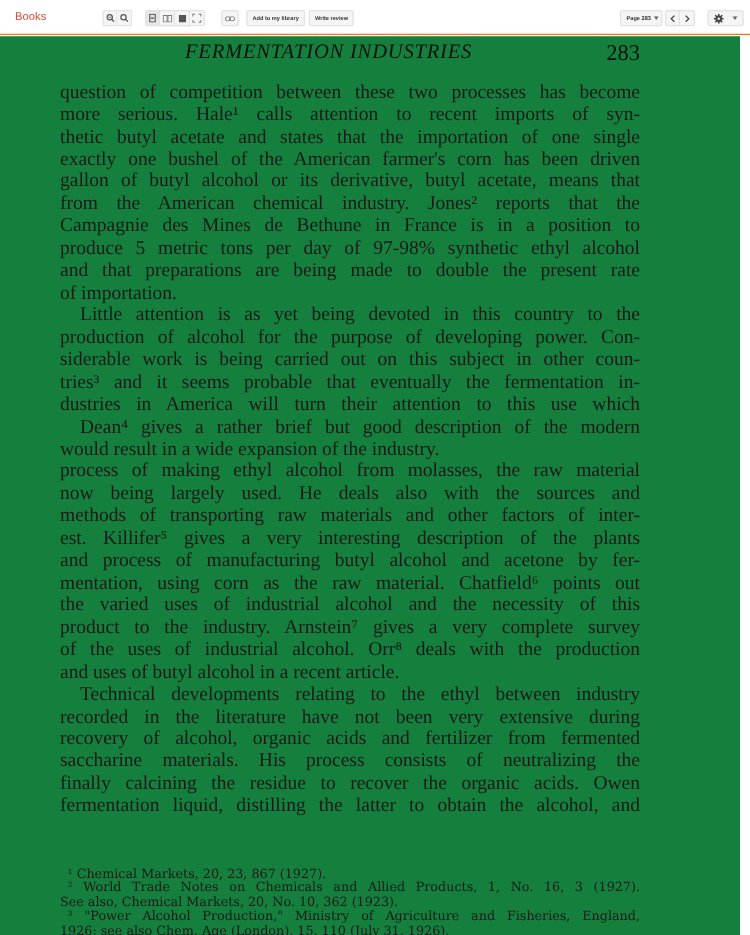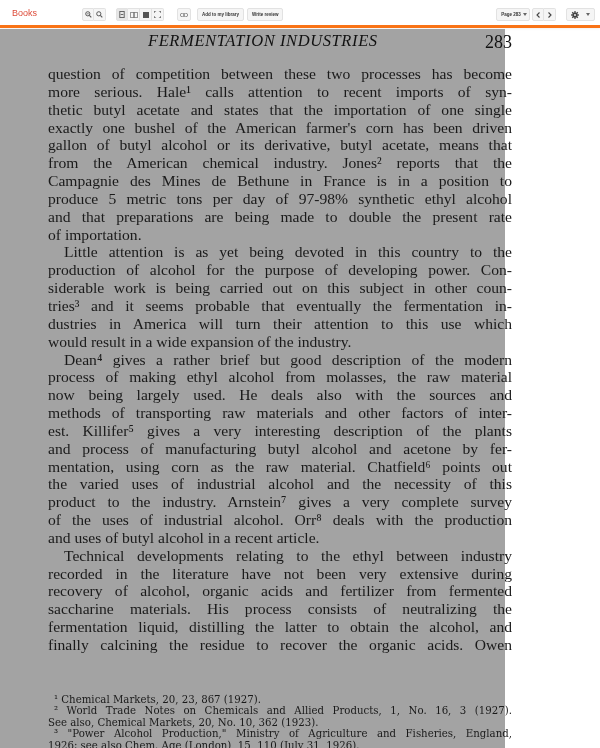--- a/index.html
+++ b/index.html
@@ -1,33 +1,33 @@
 <!DOCTYPE html>
 <html><head>
 <meta charset="utf-8">
 <style>
   * { margin:0; padding:0; box-sizing:border-box; }
   html, body { width:600px; height:748px; overflow:hidden; background:#fff; }
   body { font-family: "Liberation Sans", sans-serif; position:relative; }
 
   .toolbar { position:absolute; left:0; top:0; width:600px; height:28px; background:#fff;
-             border-bottom:3px solid #f97316; box-shadow:0 1px 2px rgba(0,0,0,0.06); }
+             border-bottom:1px solid #f97316; box-shadow:0 1px 2px rgba(0,0,0,0.06); }
   .brand { position:absolute; left:12px; top:8px; font-size:9px; color:#dd4b39; }
   .tb { position:absolute; top:8px; height:13px; background:#f5f5f5; border:1px solid #e2e2e2;
         border-radius:2px; font-size:5px; color:#444; display:flex; align-items:center; justify-content:center; }
   .tb.sel { background:#e6e6e6; }
   .tb svg { display:block; }
   .tb-text { padding:0 4px; font-weight:bold; font-size:4.5px; color:#333; white-space:nowrap; }
   .grp { position:absolute; top:8px; height:13px; display:flex; }
   .grp .tb { position:static; border-radius:0; }
   .grp .tb + .tb { border-left:none; }
   .grp .tb:first-child { border-radius:2px 0 0 2px; }
   .grp .tb:last-child { border-radius:0 2px 2px 0; }
 
-  .page { position:absolute; left:0; top:29px; width:505px; height:719px; background:#a3a3a3;
+  .page { position:absolute; left:0; top:29px; width:592px; height:719px; background:#15803d;
           font-family:"Liberation Serif","DejaVu Serif",serif; color:#1a1a1a; }
   .running-head { position:absolute; left:148px; top:2px; font-size:16.5px; font-style:italic;
                   letter-spacing:0.6px; color:#111; }
   .page-num { position:absolute; left:485px; top:3px; font-size:18px; color:#111; }
   .body { position:absolute; left:48px; top:36px; width:464px; font-size:15.6px; line-height:17.85px;font-family:Liberation Serif, serif; }
   .line { display:block; white-space:nowrap; text-align:justify; text-align-last:justify; height:17.85px; }
   .line.last { text-align-last:left; }
   .line.indent { padding-left:16px; }
 
   .notes { position:absolute; left:48px; top:665px; width:464px; font-size:10.8px; line-height:11.4px;
@@ -146,38 +146,38 @@
     <span class="line">from the American chemical industry.  Jones² reports that the</span>
     <span class="line">Campagnie des Mines de Bethune in France is in a position to</span>
     <span class="line">produce 5 metric tons per day of 97-98% synthetic ethyl alcohol</span>
     <span class="line">and that preparations are being made to double the present rate</span>
     <span class="line last">of importation.</span>
     <span class="line indent">Little attention is as yet being devoted in this country to the</span>
     <span class="line">production of alcohol for the purpose of developing power.  Con-</span>
     <span class="line">siderable work is being carried out on this subject in other coun-</span>
     <span class="line">tries³ and it seems probable that eventually the fermentation in-</span>
     <span class="line">dustries in America will turn their attention to this use which</span>
+    <span class="line indent">Dean⁴ gives a rather brief but good description of the modern</span>
     <span class="line last">would result in a wide expansion of the industry.</span>
-    <span class="line indent">Dean⁴ gives a rather brief but good description of the modern</span>
     <span class="line">process of making ethyl alcohol from molasses, the raw material</span>
     <span class="line">now being largely used.  He deals also with the sources and</span>
     <span class="line">methods of transporting raw materials and other factors of inter-</span>
     <span class="line">est.  Killifer⁵ gives a very interesting description of the plants</span>
     <span class="line">and process of manufacturing butyl alcohol and acetone by fer-</span>
     <span class="line">mentation, using corn as the raw material.  Chatfield⁶ points out</span>
     <span class="line">the varied uses of industrial alcohol and the necessity of this</span>
     <span class="line">product to the industry.  Arnstein⁷ gives a very complete survey</span>
     <span class="line">of the uses of industrial alcohol.  Orr⁸ deals with the production</span>
     <span class="line last">and uses of butyl alcohol in a recent article.</span>
     <span class="line indent">Technical developments relating to the ethyl between industry</span>
     <span class="line">recorded in the literature have not been very extensive during</span>
     <span class="line">recovery of alcohol, organic acids and fertilizer from fermented</span>
     <span class="line">saccharine materials.  His process consists of neutralizing the</span>
+    <span class="line">finally calcining the residue to recover the organic acids.  Owen</span>
     <span class="line">fermentation liquid, distilling the latter to obtain the alcohol, and</span>
-    <span class="line">finally calcining the residue to recover the organic acids.  Owen</span>
   </div>
 
   <div class="notes">
     <span class="line last indent">¹ Chemical Markets, 20, 23, 867 (1927).</span>
     <span class="line indent">² World Trade Notes on Chemicals and Allied Products, 1, No. 16, 3 (1927).</span>
     <span class="line last">See also, Chemical Markets, 20, No. 10, 362 (1923).</span>
     <span class="line indent">³ "Power Alcohol Production," Ministry of Agriculture and Fisheries, England,</span>
     <span class="line last">1926; see also Chem. Age (London), 15, 110 (July 31, 1926).</span>
   </div>
 </div>

